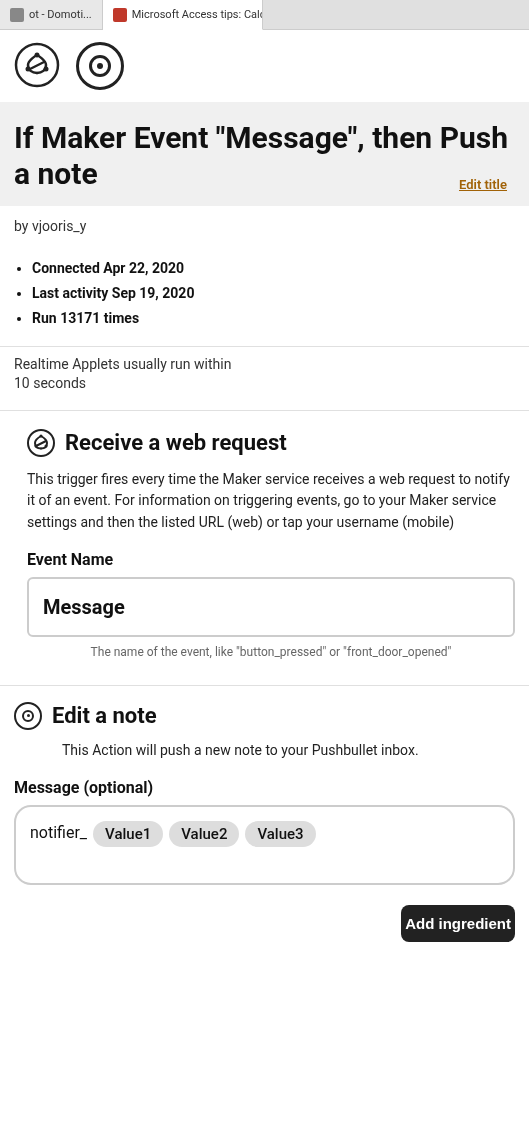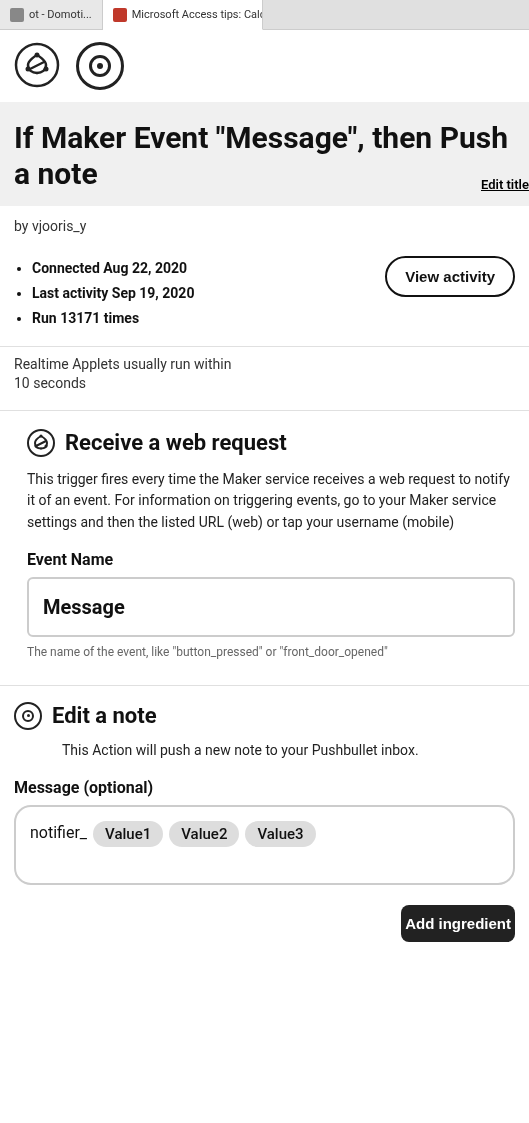--- a/index.html
+++ b/index.html
@@ -99,25 +99,25 @@
     .applet-title {
       font-size: 30px;
       font-weight: 700;
       line-height: 1.2;
       color: #111;
     }
 
     .edit-title-link {
       position: absolute;
       bottom: 14px;
-      right: 0;
+      right: 22px;
       font-size: 13px;
       font-weight: 600;
       text-decoration: underline;
-      color: #000000;
+      color: #a16207;
       cursor: pointer;
     }
 
     
     .author {
       padding: 12px 14px;
       font-size: 14px;
       color: #333;
     }
 
@@ -232,20 +232,21 @@
       font-weight: 700;
       color: #111;
       margin-bottom: 8px;
       background: #fff;
     }
 
     .field-hint {
       font-size: 12px;
       color: #666;
       margin-bottom: 16px;
+      text-align: center;
     }
 
     
     .action-section {
       padding: 16px 14px 10px 14px;
     }
 
     .action-heading {
       display: flex;
       align-items: center;
@@ -400,25 +401,24 @@
 
 <div class="title-section">
   <h1 class="applet-title">If Maker Event "Message", then Push a note</h1>
   <span class="edit-title-link">Edit title</span>
 </div>
 
 <div class="author">by vjooris_y</div>
 
 <div class="stats-section">
   <ul class="stats-list">
-    <li><strong>Connected Aug 22, 2020</strong></li>
+    <li><strong>Connected Apr 22, 2020</strong></li>
     <li><strong>Last activity Sep 19, 2020</strong></li>
     <li><strong>Run 13171 times</strong></li>
   </ul>
-  <button class="view-activity-btn">View activity</button>
 </div>
 
 <hr class="divider">
 
 <div class="check-section">
   <p class="check-text">Realtime Applets usually run within 10 seconds</p>
 </div>
 
 <hr class="divider">
 

